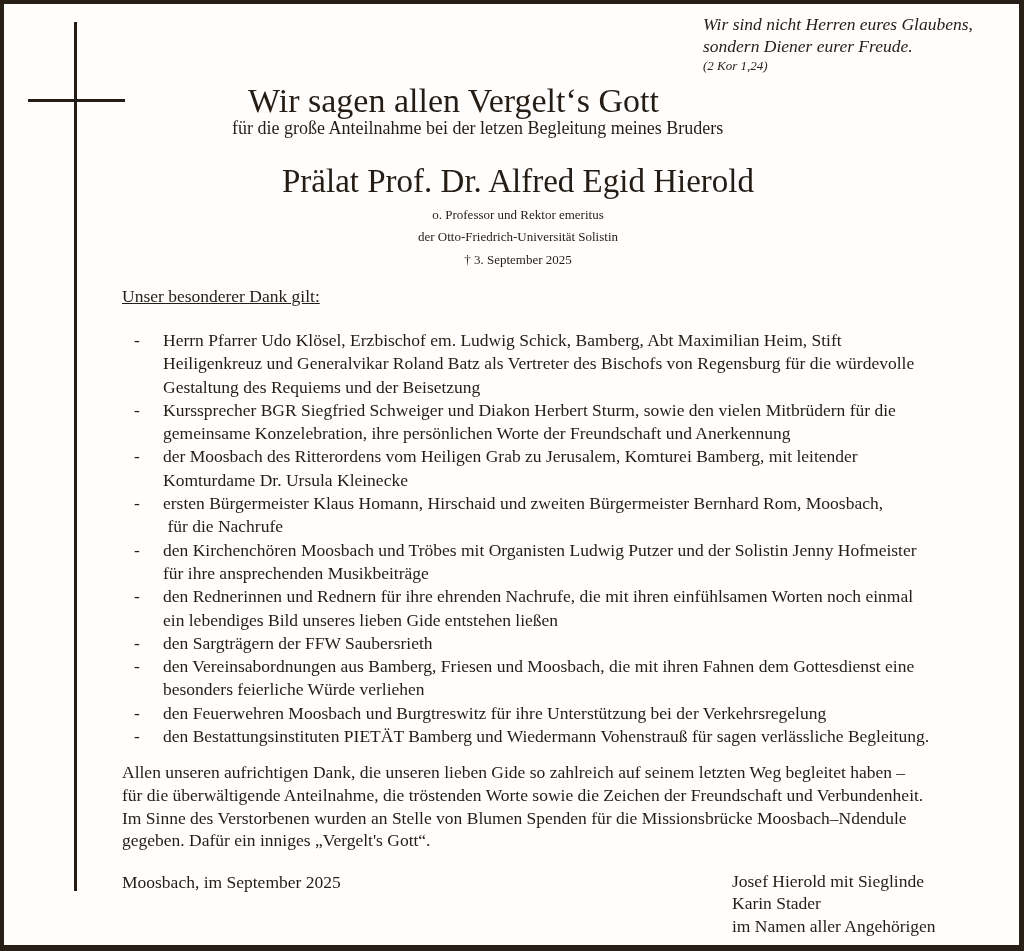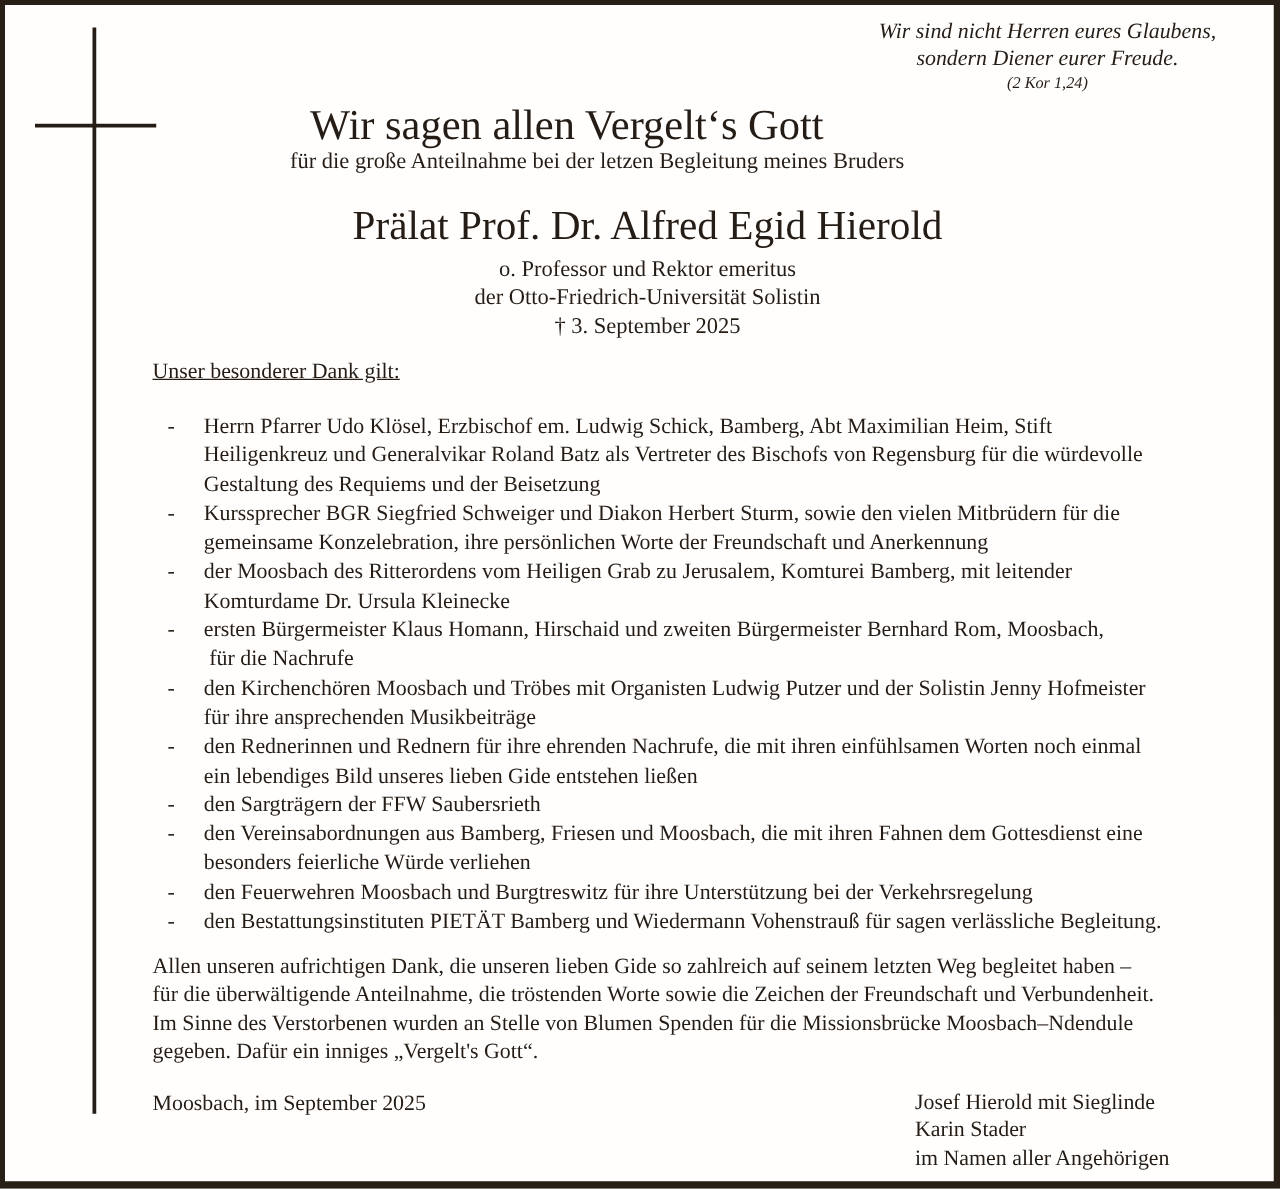--- a/index.html
+++ b/index.html
@@ -16,32 +16,32 @@
     color: #241c15;
     overflow: hidden;
   }
   .abs { position: absolute; }
 
   
   .cross-v { position: absolute; left: 70px; top: 18px; width: 3px; height: 869px; background: #241c15; }
   .cross-h { position: absolute; left: 24px; top: 95px; width: 97px; height: 3px; background: #241c15; }
 
   
-  .quote { left: 699px; top: 10px; font-style: italic; font-size: 17.5px; line-height: 21.5px; text-align: center; }
+  .quote { left: 699px; top: 10px; font-style: italic; font-size: 17.5px; line-height: 21.5px; }
   .quote-ref { font-size: 13px; line-height: 16px; margin-top: 1px; }
 
   
   .title-block { left: 232px; top: 82px; }
   .title { font-size: 34px; line-height: 30px; margin-left: 12px; }
   .subtitle { font-size: 18px; line-height: 22px; margin-left: -4px; margin-top: 1px; }
 
   
   .name-block { left: 0; right: 0; top: 158px; text-align: center; padding-left: 13px; }
   .name { font-size: 33px; line-height: 38px; }
-  .name-sub { font-size: 18px; line-height: 22.4px; margin-top: 4px; }
+  .name-sub { font-size: 13px; line-height: 22.4px; margin-top: 4px; }
 
   
   .dank-intro { left: 118px; top: 281px; font-size: 17.5px; line-height: 23px; text-decoration: underline; }
   .thanks-list { left: 118px; top: 325px; font-size: 17.5px; }
   .thanks-item { display: flex; align-items: flex-start; }
   .dash { flex: 0 0 41px; box-sizing: border-box; padding-left: 12px; line-height: 23.3px; }
   .item-text { white-space: pre; line-height: 23.3px; }
 
   
   .closing { left: 118px; top: 757px; font-size: 17.5px; line-height: 22.8px; white-space: pre; }

